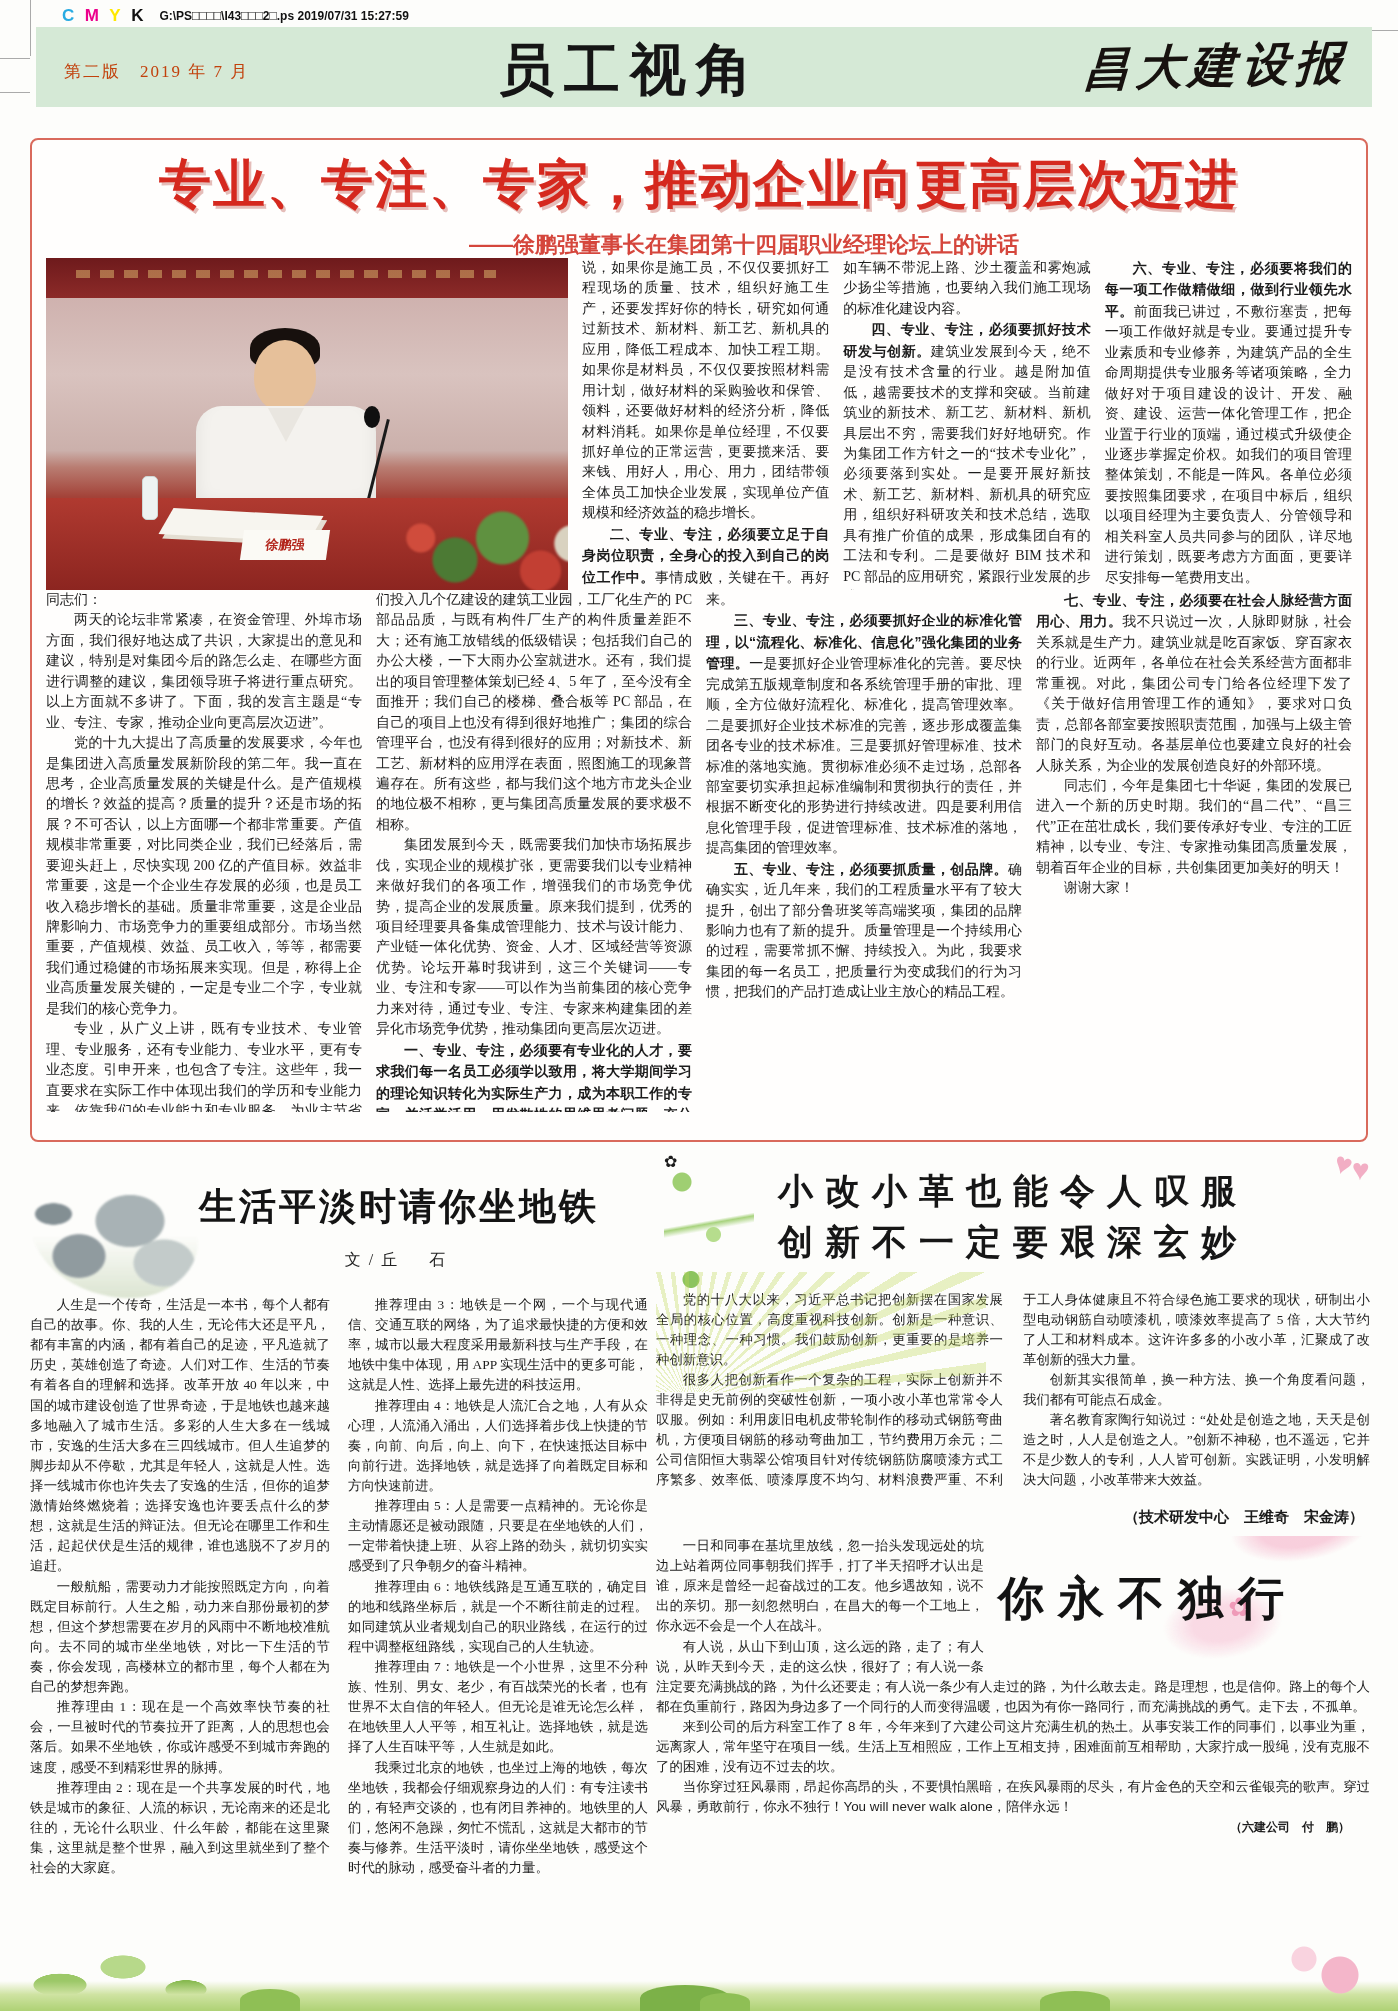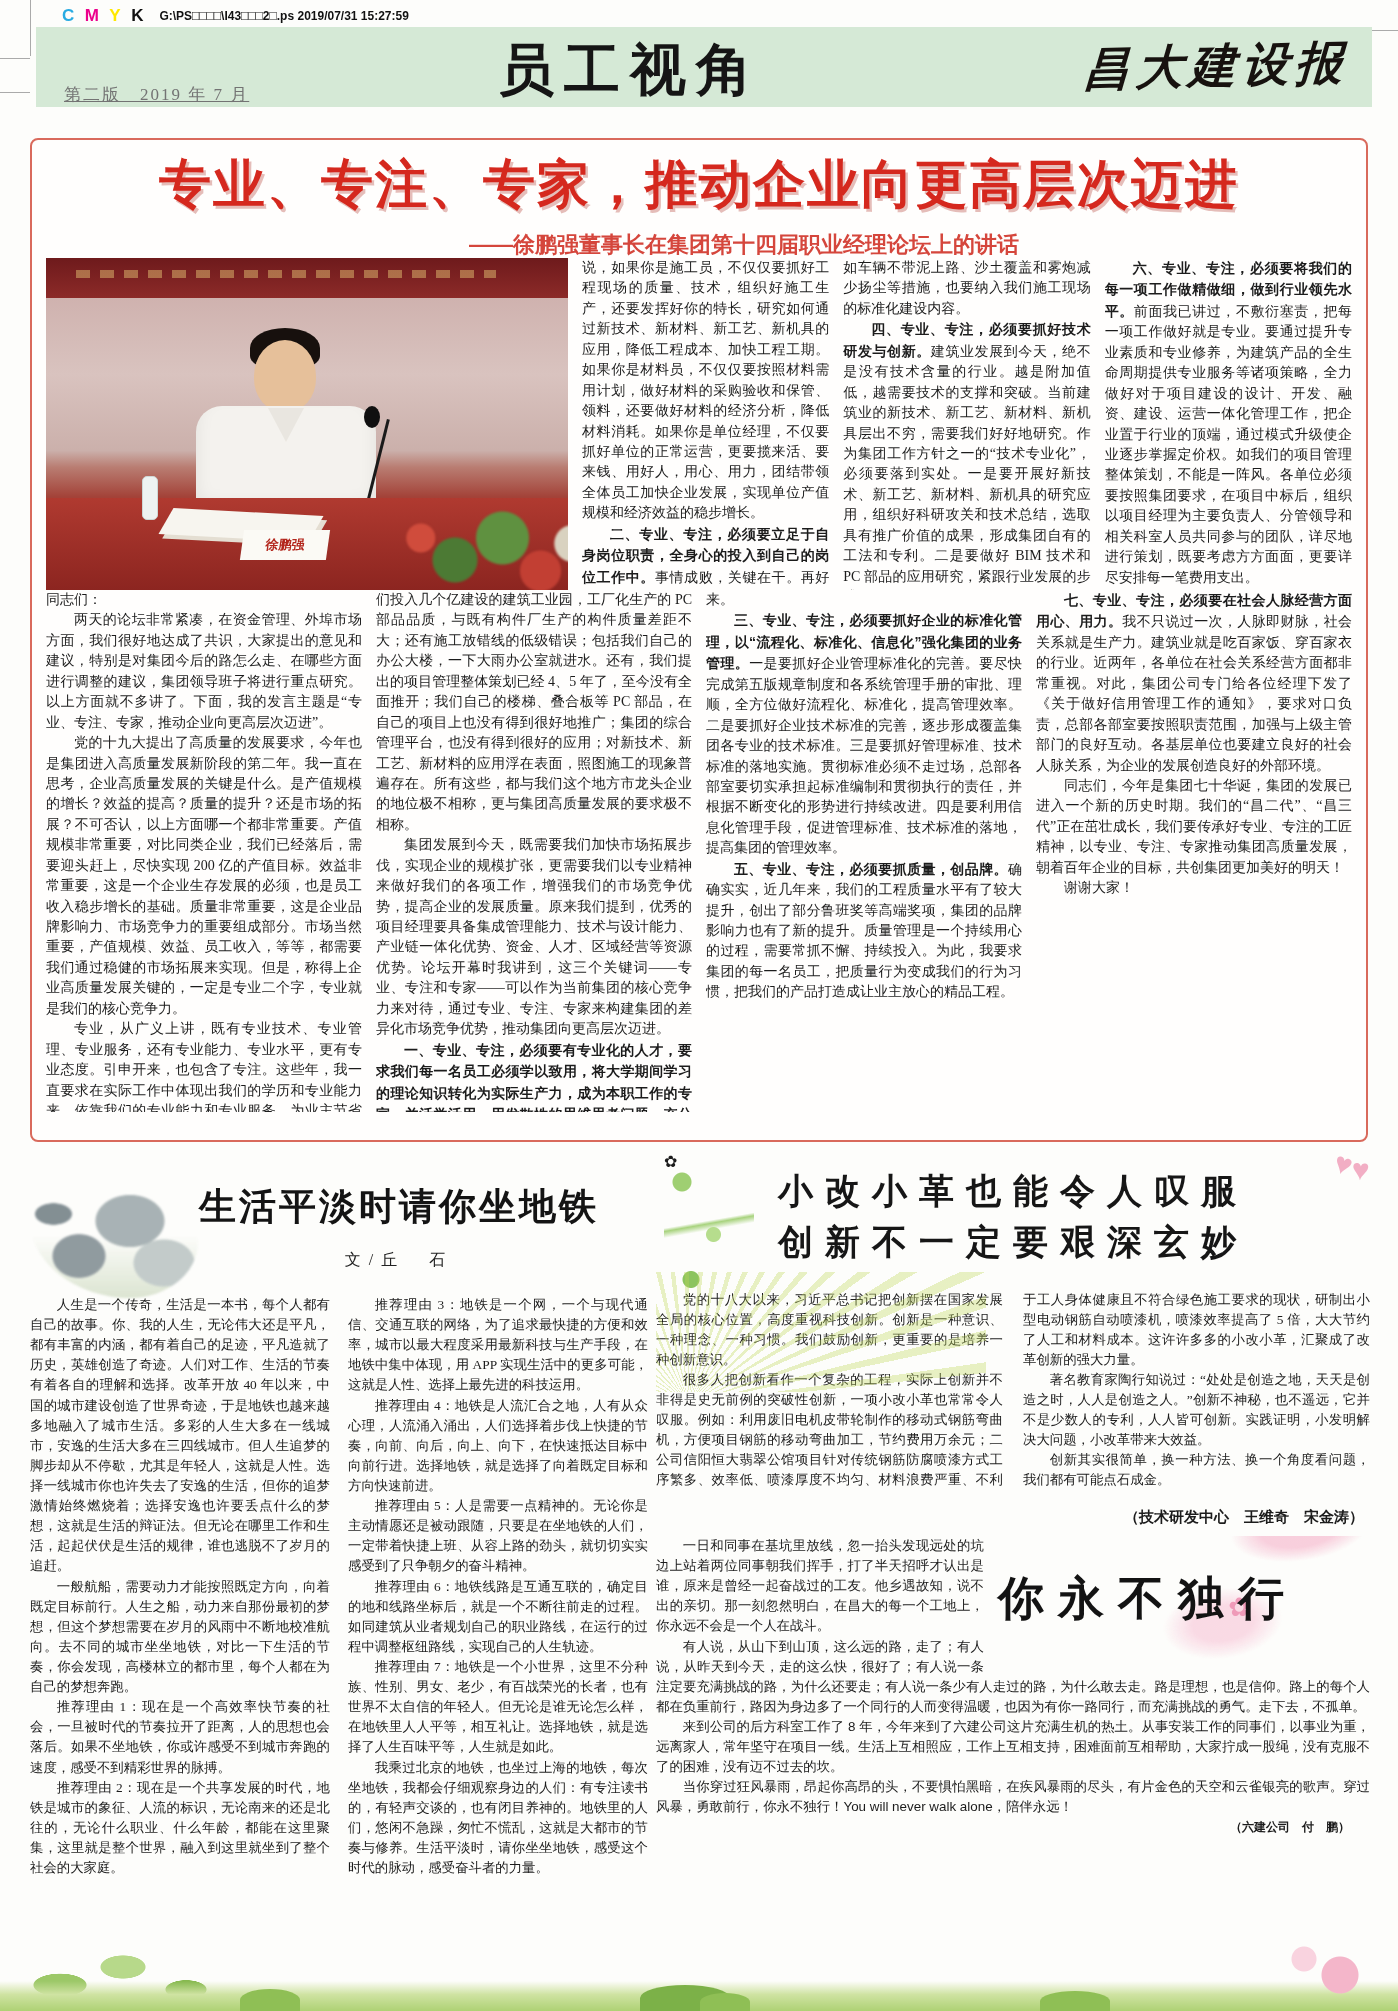--- a/index.html
+++ b/index.html
@@ -9,21 +9,21 @@
   
   .prepress { position:absolute; top:6px; left:62px; display:flex; align-items:center; gap:10px;
               font-family:"Liberation Sans", sans-serif; font-weight:bold; }
   .cmyk span { font-size:17px; letter-spacing:2px; margin-right:4px; }
   .cmyk .c{color:#29abe2}.cmyk .m{color:#ec008c}.cmyk .y{color:#ffe800}.cmyk .k{color:#111}
   .fileinfo { font-size:12px; color:#111; transform:scaleY(1.1); letter-spacing:0; }
   .regmark { position:absolute; background:#aaa; }
 
   
   .band { position:absolute; left:36px; top:27px; width:1336px; height:80px; background:#d5e9d6; }
-  .edition { position:absolute; left:28px; top:56px; font-size:17px; color:#737373; letter-spacing:2px;text-decoration:underline; }
+  .edition { position:absolute; left:28px; top:33px; font-size:17px; color:#c2410c; letter-spacing:2px; }
   .section-title { position:absolute; left:462px; top:6px; font-family:"DejaVu Sans", sans-serif;
                    font-weight:bold; font-size:56px; letter-spacing:10px; color:#151515; }
   .paper-name { position:absolute; right:24px; top:8px; font-family:"DejaVu Serif", serif;
                 font-weight:bold; font-style:italic; font-size:47px; letter-spacing:6px;
                 color:#17120f; transform:skew(-4deg) rotate(-1.5deg); }
 
   
   .main-box { position:absolute; left:30px; top:138px; width:1338px; height:1004px;
               border:2px solid #d96a5c; border-radius:8px; background:#fffefd; overflow:hidden; }
   .headline { margin-top:10px; text-align:center; font-family:"Liberation Sans", sans-serif;
@@ -243,22 +243,22 @@
   <div class="innov-vine">✿</div>
   <div class="innov-fan"></div>
   <div class="hearts">♥<span>♥</span></div>
   <div class="innov-title">
     <div>小改小革也能令人叹服</div>
     <div>创新不一定要艰深玄妙</div>
   </div>
   <div class="innov-body">
       <p>党的十八大以来，习近平总书记把创新摆在国家发展全局的核心位置，高度重视科技创新。创新是一种意识、一种理念、一种习惯。我们鼓励创新，更重要的是培养一种创新意识。</p>
       <p>很多人把创新看作一个复杂的工程，实际上创新并不非得是史无前例的突破性创新，一项小改小革也常常令人叹服。例如：利用废旧电机皮带轮制作的移动式钢筋弯曲机，方便项目钢筋的移动弯曲加工，节约费用万余元；二公司信阳恒大翡翠公馆项目针对传统钢筋防腐喷漆方式工序繁多、效率低、喷漆厚度不均匀、材料浪费严重、不利于工人身体健康且不符合绿色施工要求的现状，研制出小型电动钢筋自动喷漆机，喷漆效率提高了 5 倍，大大节约了人工和材料成本。这许许多多的小改小革，汇聚成了改革创新的强大力量。</p>
+      <p>创新其实很简单，换一种方法、换一个角度看问题，我们都有可能点石成金。</p>
       <p>著名教育家陶行知说过：“处处是创造之地，天天是创造之时，人人是创造之人。”创新不神秘，也不遥远，它并不是少数人的专利，人人皆可创新。实践证明，小发明解决大问题，小改革带来大效益。</p>
-      <p>创新其实很简单，换一种方法、换一个角度看问题，我们都有可能点石成金。</p>
     </div>
   <div class="innov-sign">（技术研发中心　王维奇　宋金涛）</div>
 </div>
 
 <div class="alone">
   <div class="alone-titlebox">
     <div class="alone-ribbon"></div>
     <div class="alone-flower">✿</div>
     <div class="alone-title">你永不独行</div>
   </div>

